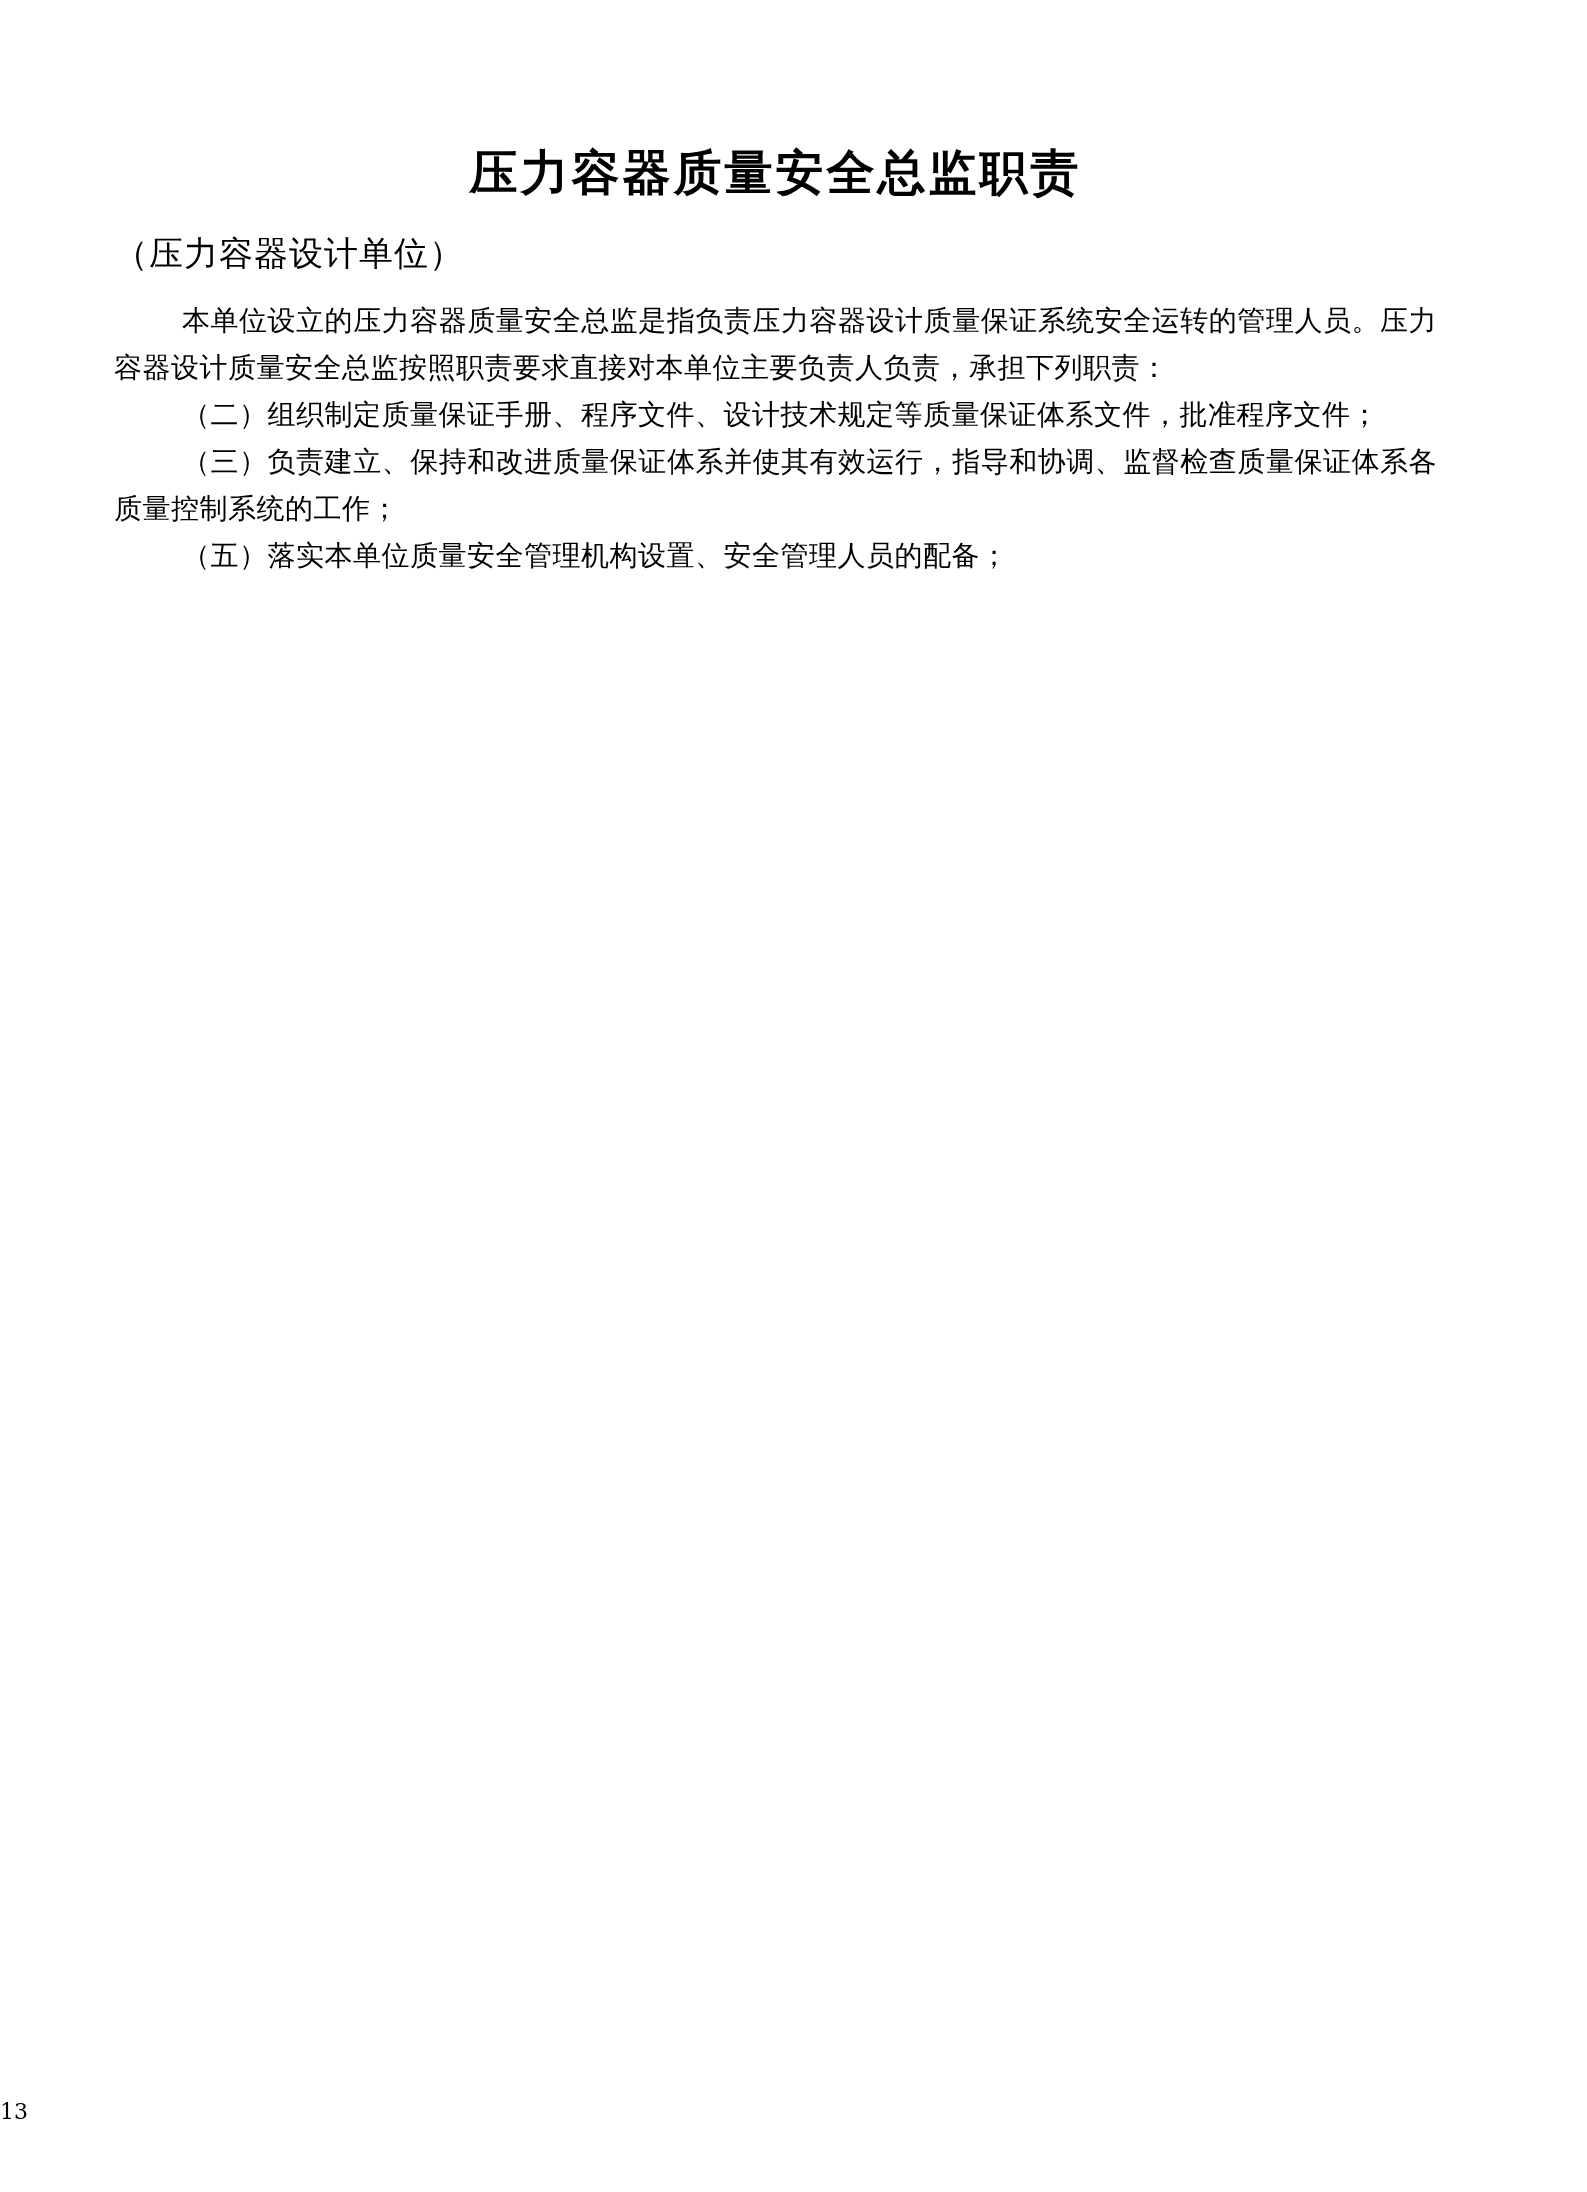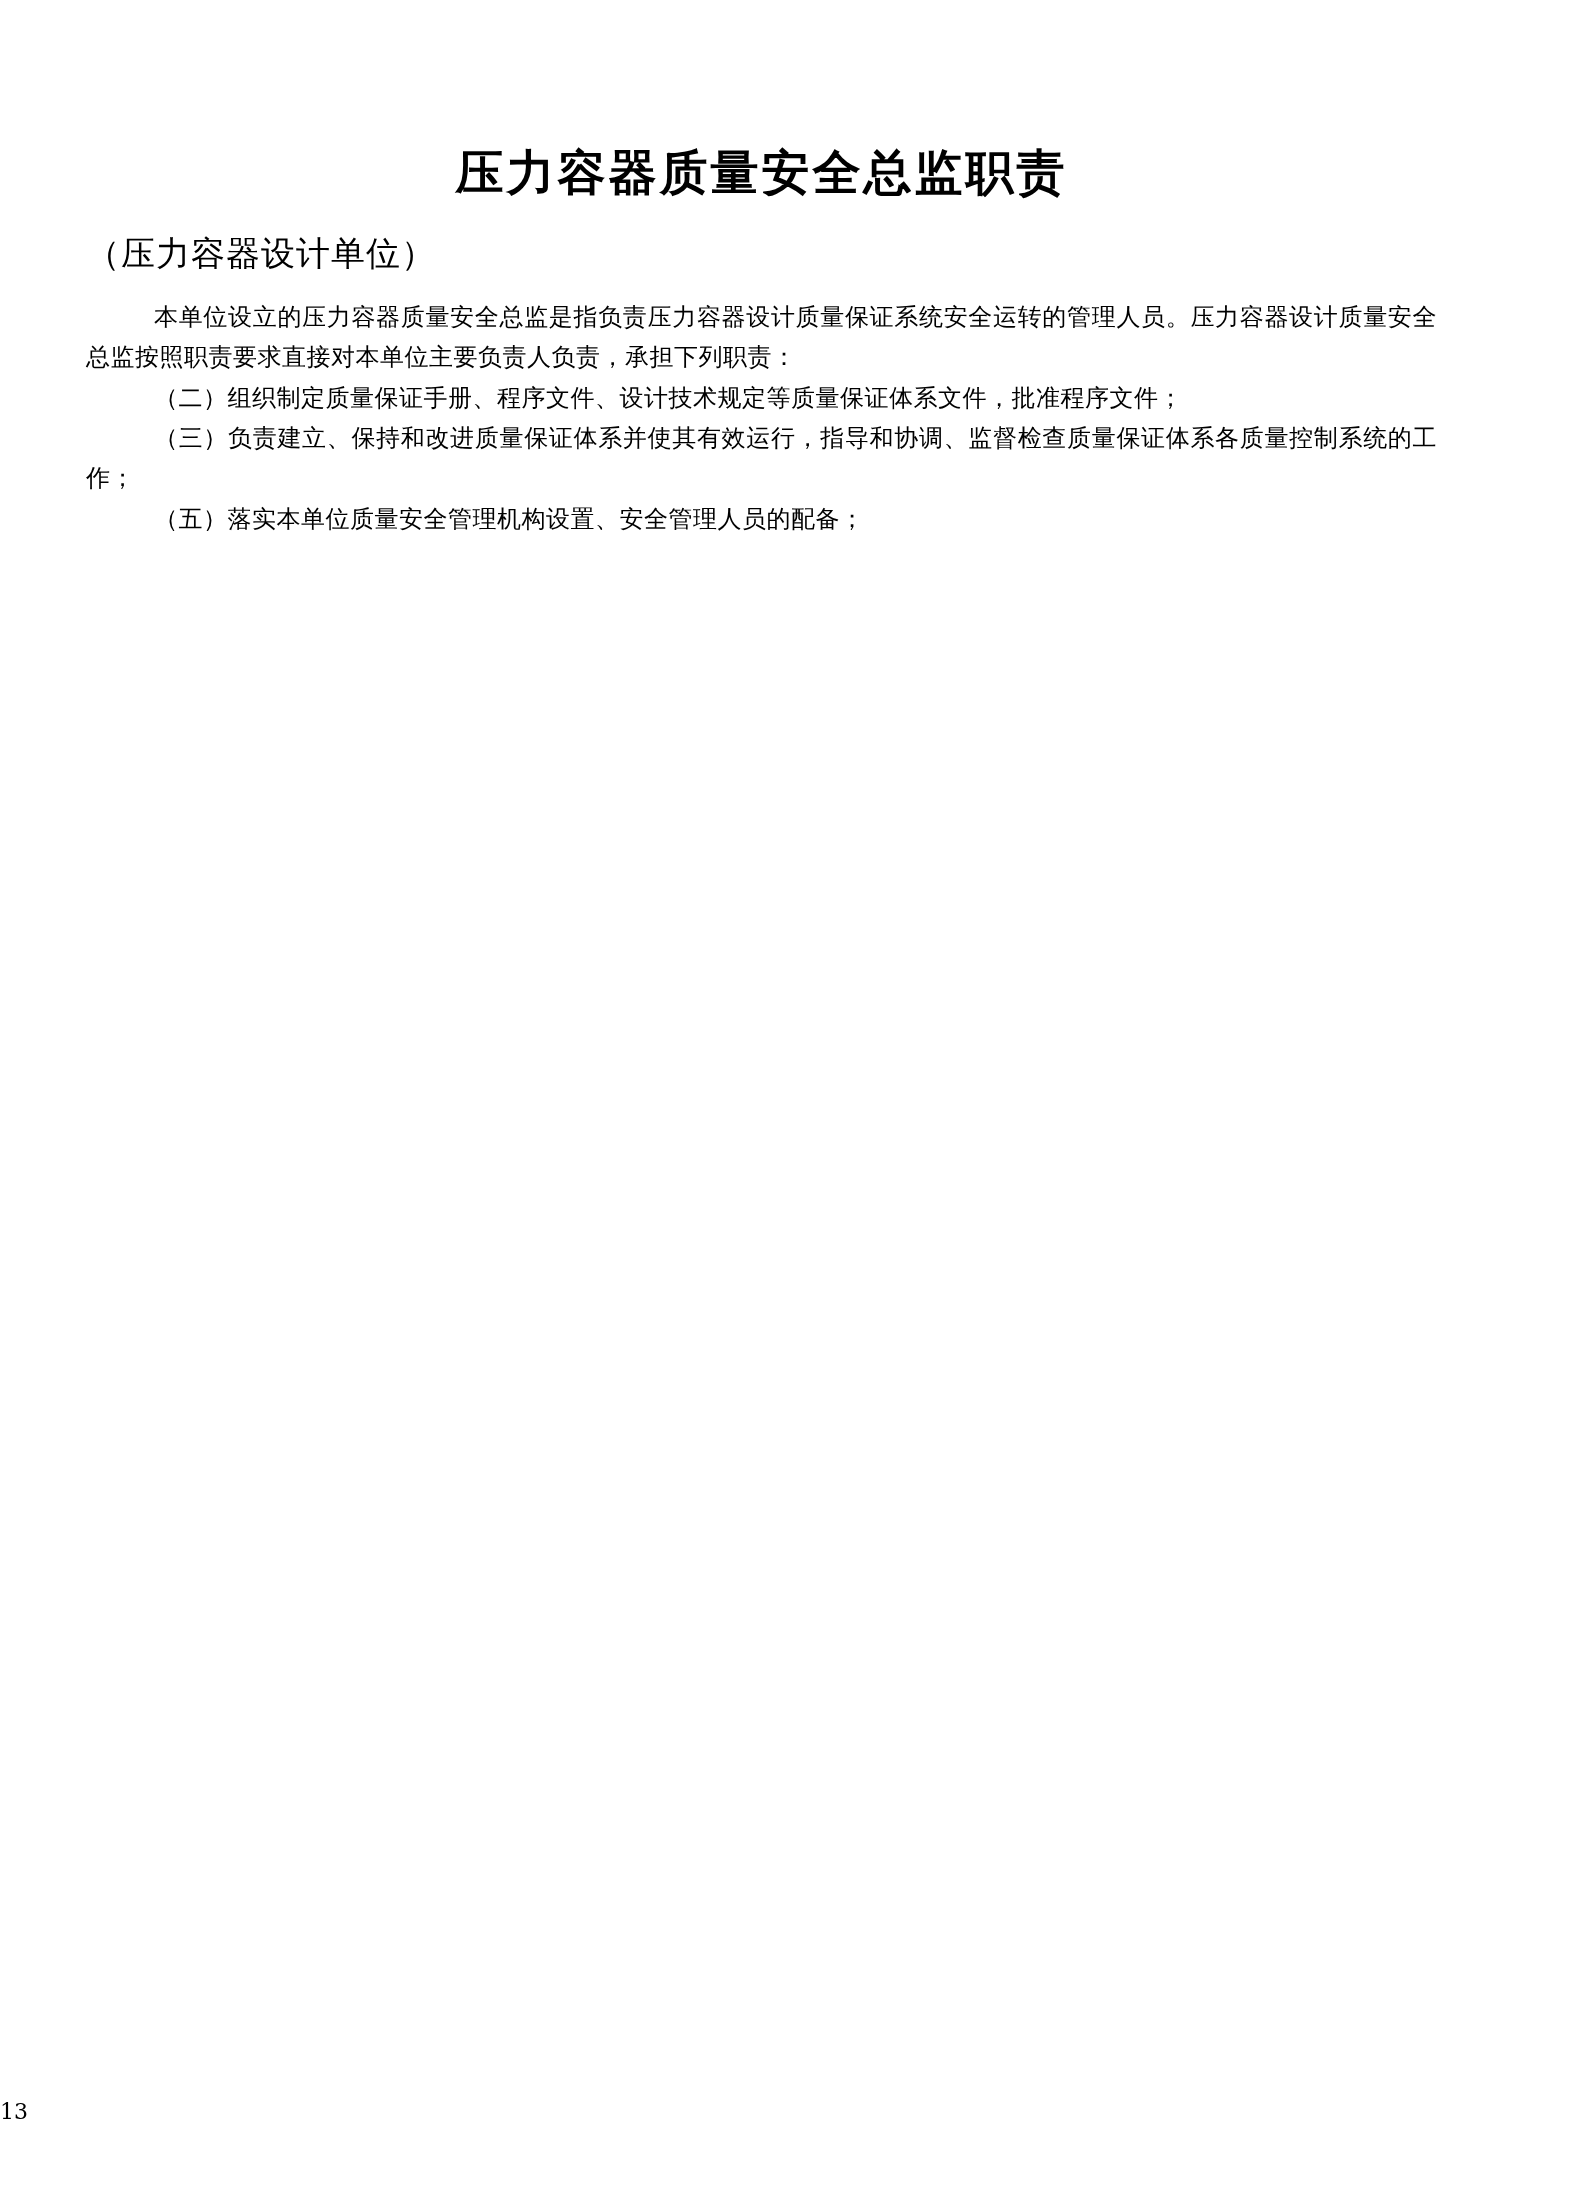--- a/index.html
+++ b/index.html
@@ -13,21 +13,21 @@
     font-family: "DejaVu Serif", "Liberation Serif", serif;
     color: #000000;
     position: relative;
     overflow: hidden;
   }
   .page {
     position: relative;
     width: 1587px;
     height: 2192px;
     box-sizing: border-box;
-    padding: 120px 150px 0 86px;
+    padding: 120px 150px 0 114px;
   }
   .doc-title {
     text-align: center;
     font-size: 48px;
     font-weight: bold;
     letter-spacing: 3px;
     margin: 20px 0 0 0;
     line-height: 1.35;
     font-family: "DejaVu Serif", "Liberation Serif", serif;
   }
@@ -36,21 +36,21 @@
     font-size: 34px;
     font-weight: normal;
     margin: 26px 0 0 0;
     letter-spacing: 1px;
     line-height: 1.3;
   }
   .body-text {
     margin-top: 22px;
   }
   .para {
-    font-size: 24px;
+    font-size: 28px;
     line-height: 1.68;
     text-align: justify;
     text-justify: inter-ideograph;
     margin: 0 0 0 0;
     letter-spacing: 0.5px;
     white-space: pre-wrap;
   }
   .para.indent {
     text-indent: 68px;
   }

